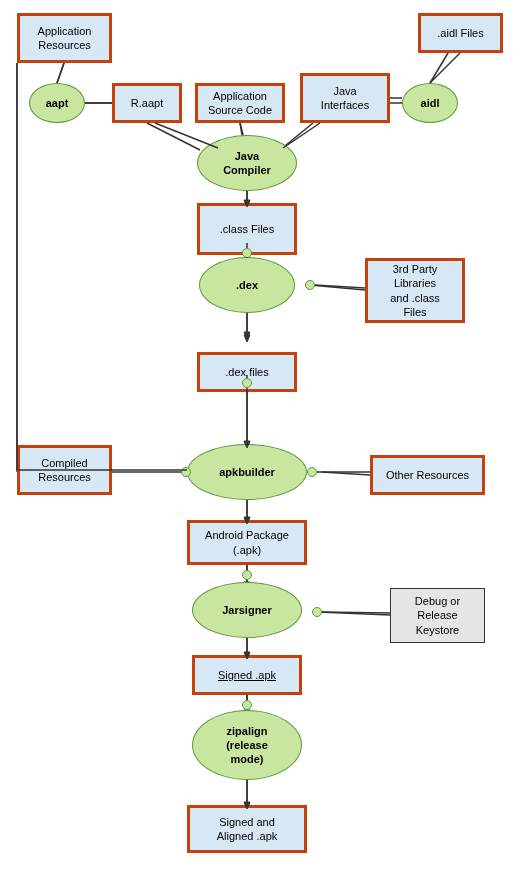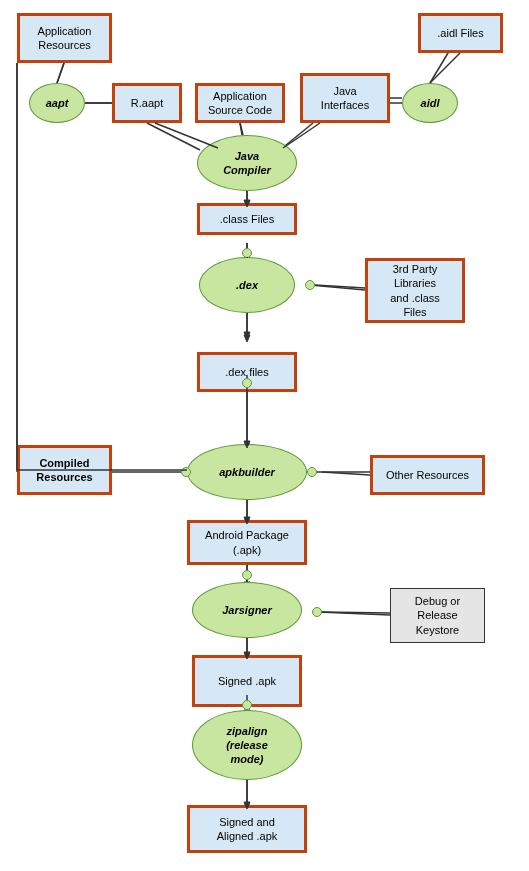--- a/index.html
+++ b/index.html
@@ -34,21 +34,20 @@
       position: absolute;
       background: #c8e6a0;
       border: 1px solid #5a9a3a;
       border-radius: 50%;
       text-align: center;
       display: flex;
       align-items: center;
       justify-content: center;
       font-weight: bold;
       line-height: 1.3;
-      font-style: italic;
     }
     
     .circle-conn {
       position: absolute;
       width: 10px;
       height: 10px;
       background: #c8e6a0;
       border: 1px solid #5a9a3a;
       border-radius: 50%;
     }
@@ -160,21 +159,21 @@
   <div class="box" style="left:300px;top:73px;width:90px;height:50px;">
     <span style="white-space:pre-line;">Java
 Interfaces</span>
   </div>
 
   <div class="ellipse" style="left:197px;top:135px;width:100px;height:56px;">
     <span style="white-space:pre-line;">Java
 Compiler</span>
   </div>
 
-  <div class="box" style="left:197px;top:203px;width:100px;height:32px;">
+  <div class="box" style="left:197px;top:203px;width:100px;height:52px;">
     <span>.class Files</span>
   </div>
 
   <div class="circle-conn" style="left:242px;top:248px;"></div>
 
   <div class="ellipse" style="left:199px;top:257px;width:96px;height:56px;">
     <span>.dex</span>
   </div>
 
   <div class="box" style="left:365px;top:258px;width:100px;height:65px;">
@@ -186,21 +185,21 @@
 
   <div class="circle-conn" style="left:305px;top:280px;"></div>
 
   <div class="box" style="left:197px;top:352px;width:100px;height:40px;">
     <span>.dex files</span>
   </div>
 
   <div class="circle-conn" style="left:242px;top:378px;"></div>
 
   <div class="box" style="left:17px;top:445px;width:95px;height:50px;">
-    <span style="white-space:pre-line;font-weight:bold;">Compiled
+    <span style="white-space:pre-line;">Compiled
 Resources</span>
   </div>
 
   <div class="ellipse" style="left:187px;top:444px;width:120px;height:56px;">
     <span>apkbuilder</span>
   </div>
 
   <div class="box" style="left:370px;top:455px;width:115px;height:40px;">
     <span>Other Resources</span>
   </div>
@@ -221,21 +220,21 @@
   </div>
 
   <div class="box" style="left:390px;top:588px;width:95px;height:55px;border:1px solid #333;background:#e5e5e5;">
     <span style="white-space:pre-line;">Debug or
 Release
 Keystore</span>
   </div>
 
   <div class="circle-conn" style="left:312px;top:607px;"></div>
 
-  <div class="box" style="left:192px;top:655px;width:110px;height:52px;">
+  <div class="box" style="left:192px;top:655px;width:110px;height:40px;text-decoration:underline;">
     <span>Signed .apk</span>
   </div>
 
   <div class="circle-conn" style="left:242px;top:700px;"></div>
 
   <div class="ellipse" style="left:192px;top:710px;width:110px;height:70px;">
     <span style="white-space:pre-line;">zipalign
 (release
 mode)</span>
   </div>

